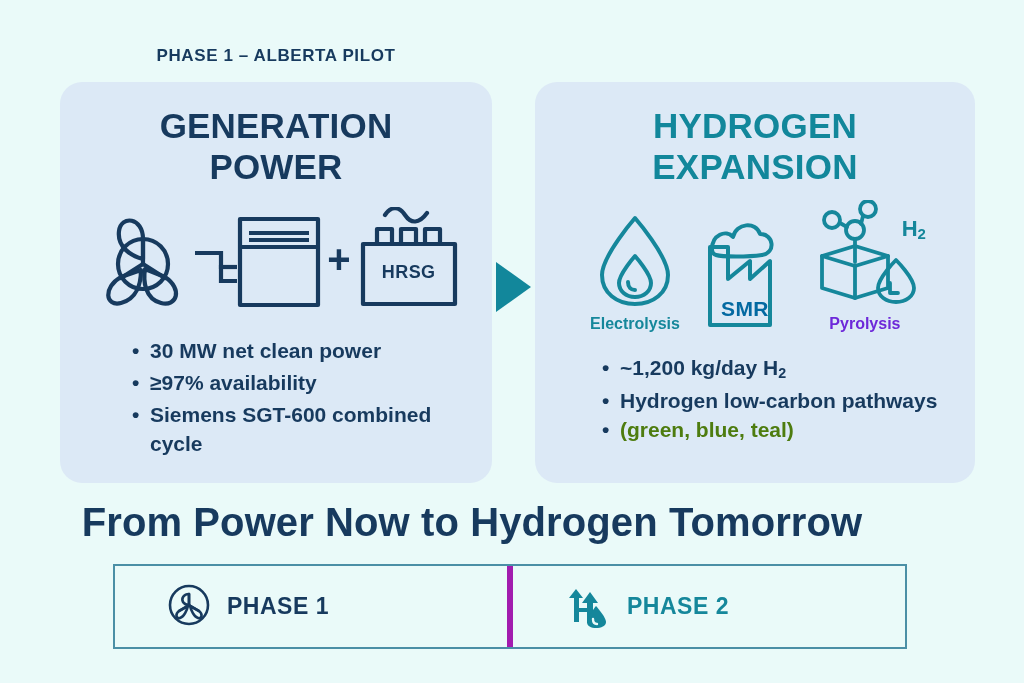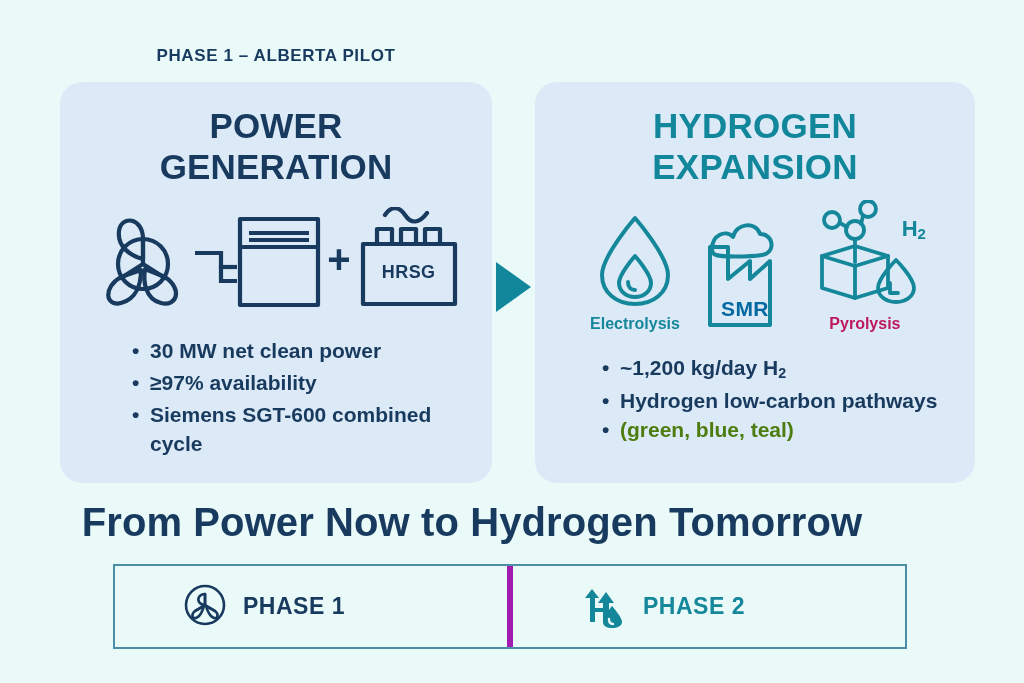--- a/index.html
+++ b/index.html
@@ -116,21 +116,21 @@
     display: flex;
     flex-direction: column;
     align-items: center;
   }
   .icon-caption {
     font-size: 16px;
     font-weight: 600;
     margin-top: 3px;
   }
   .cap-teal { color: #15879b; }
-  .cap-navy { color: #be185d; }
+  .cap-navy { color: #6d28d9; }
 
   
   .bullets {
     position: absolute;
     list-style: none;
     margin: 0;
     padding: 0;
   }
   #bullets-left {
     left: 70px;
@@ -183,21 +183,21 @@
     height: 85px;
     border: 2px solid #4b8fa6;
     box-sizing: border-box;
     display: flex;
     background: #eafaf9;
   }
   .legend-cell {
     flex: 1 1 0;
     display: flex;
     align-items: center;
-    padding-left: 68px;
+    padding-left: 52px;
     gap: 16px;
     box-sizing: border-box;
   }
   #legend-cell-2 { border-left: 6px solid #a21caf; }
   .legend-label {
     font-size: 23px;
     font-weight: bold;
     letter-spacing: 0.5px;
   }
   .lbl-navy { color: #173a5e; }
@@ -206,22 +206,22 @@
 </head>
 <body>
 
 <div class="canvas">
 
   <div class="phase-header" id="hdr1">PHASE 1 – ALBERTA PILOT</div>
 
   <div class="panel" id="panel-left">
 
     <div class="panel-title">
+      <div>GENERATION</div>
       <div>POWER</div>
-      <div>GENERATION</div>
     </div>
 
     <div class="icon-row-left">
 
       <span>
         <svg width="104" height="104" viewBox="0 0 104 104" fill="none" stroke="#173a5e" stroke-width="4.2" stroke-linecap="round" stroke-linejoin="round">
           <circle cx="52" cy="57" r="25"></circle>
           <path d="M52 57 L52 31"></path>
           <path d="M52 57 L30 71"></path>
           <path d="M52 57 L74 71"></path>

